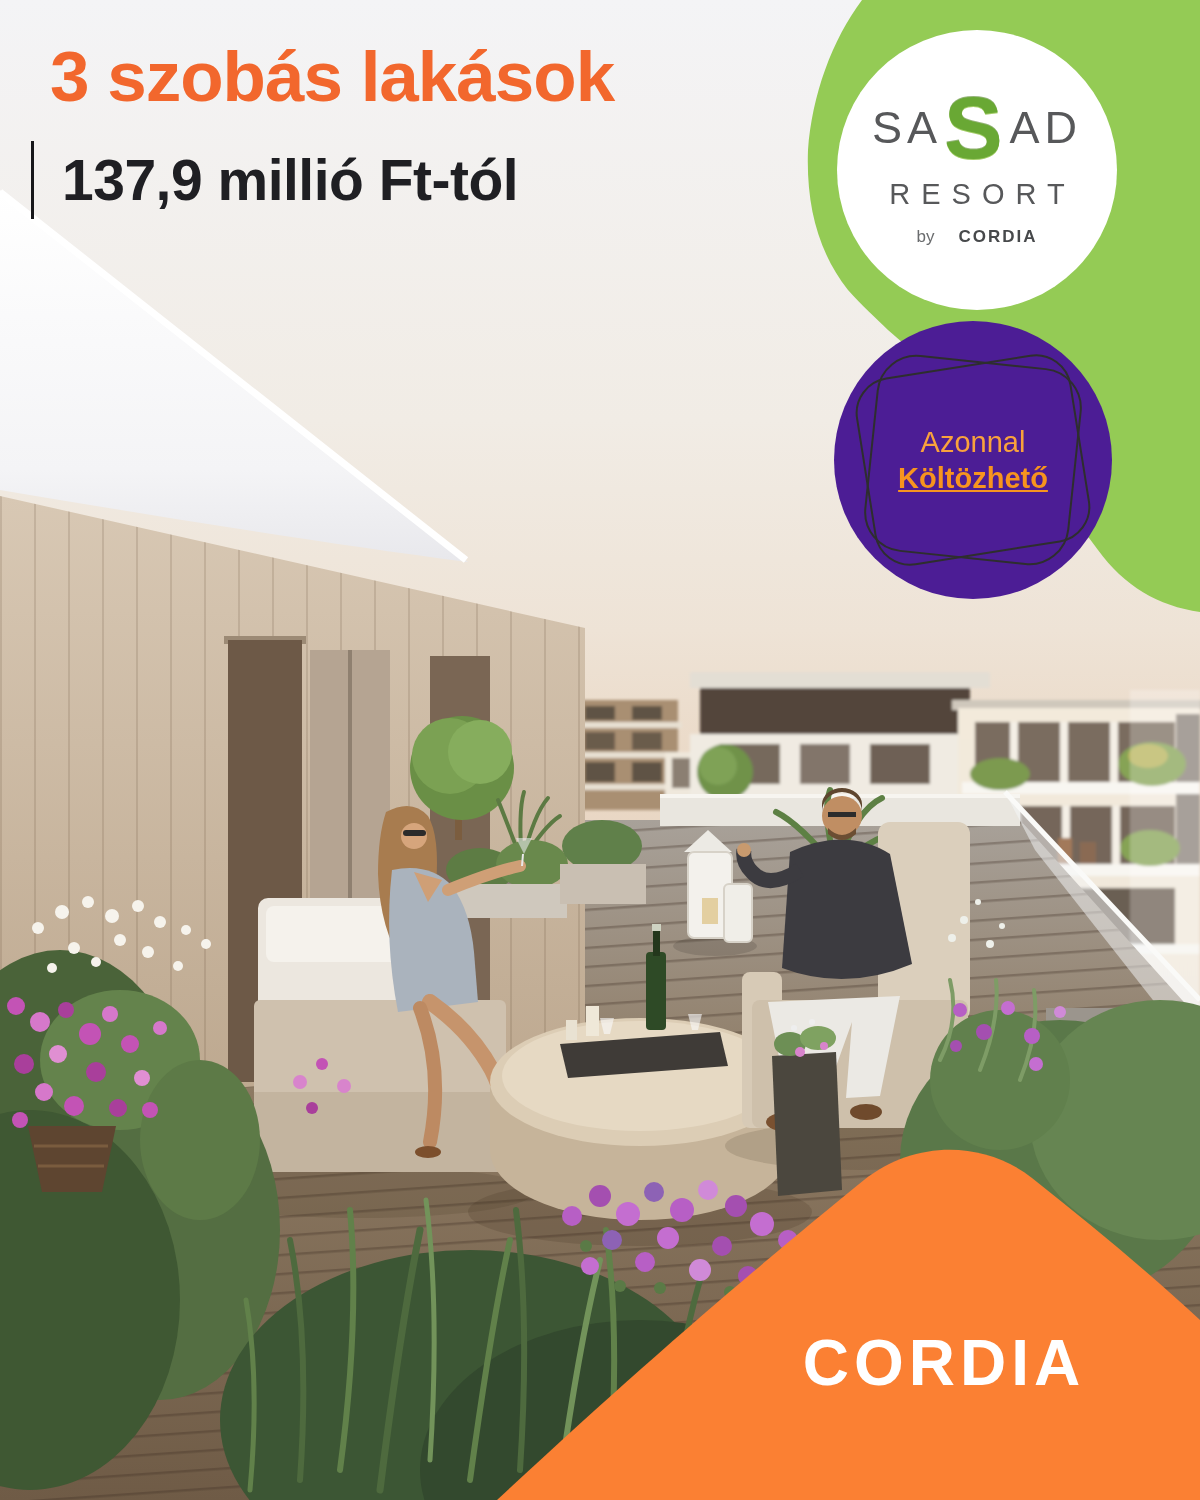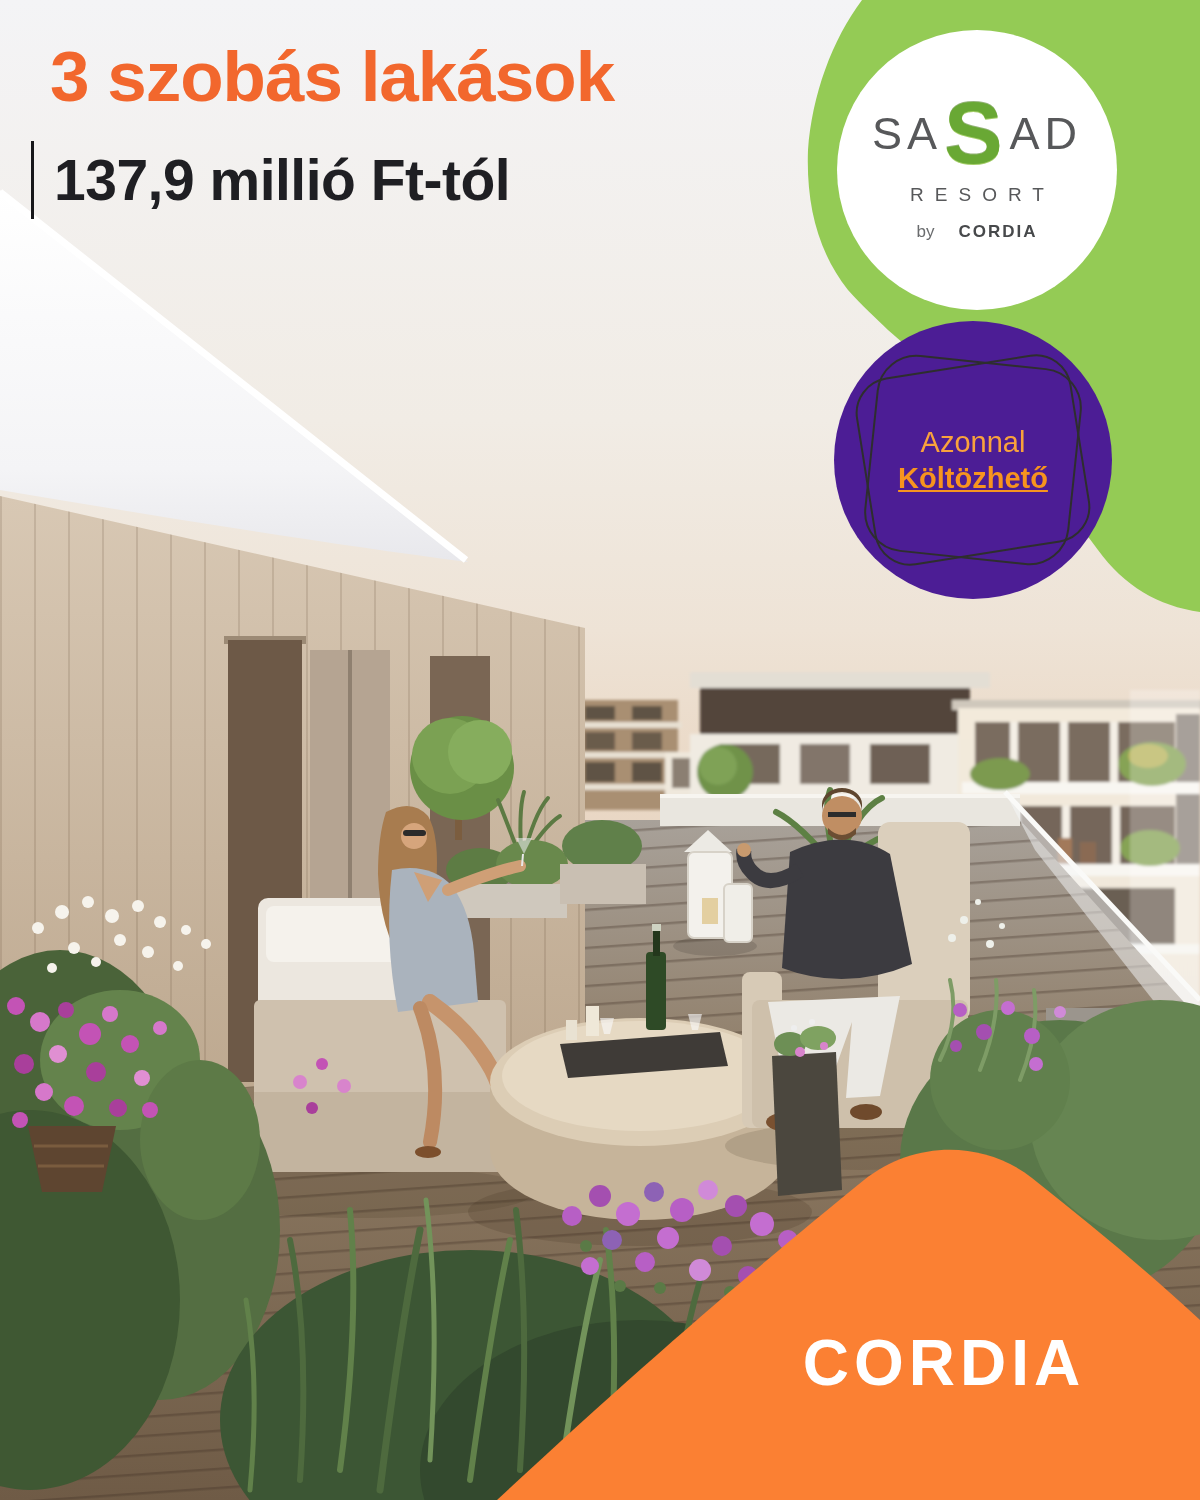--- a/index.html
+++ b/index.html
@@ -8,41 +8,41 @@
     font-family:"Liberation Sans", sans-serif;background:#f3f3f5;
   }
   .canvas svg.layer{position:absolute;left:0;top:0;width:1200px;height:1500px;display:block;}
 
   
   .headline-wrap{position:absolute;left:31px;top:40px;z-index:30;}
   .headline-wrap h1{
     margin:0 0 0 19px;font-size:71px;line-height:1.05;font-weight:700;
     letter-spacing:-1px;color:var(--headline-orange,#F2672D);
   }
-  .price-row{display:flex;align-items:center;margin-top:26px;}
+  .price-row{display:flex;align-items:center;margin-top:26px;gap:8px;}
   .price-bar{width:3px;height:78px;background:#17171a;flex:0 0 auto;}
   .price-text{
     margin-left:20px;font-size:57px;font-weight:700;letter-spacing:-0.5px;
     color:var(--price-text,#1F1F23);
   }
 
   
   .sasad-badge{
     position:absolute;left:837px;top:30px;width:280px;height:280px;border-radius:50%;
     background:#ffffff;z-index:25;display:flex;flex-direction:column;
     align-items:center;justify-content:center;text-align:center;
   }
   .sasad-line{display:flex;align-items:center;color:var(--logo-gray,#57585A);
     font-size:45px;letter-spacing:5px;font-weight:400;line-height:1;}
   .sasad-accent{
     font-size:88px;font-weight:700;line-height:0.8;margin:0 2px;
     color:var(--logo-leaf-green,#69A834);
     text-shadow:0 1px 0 rgba(140,193,66,.8), 0 -1px 0 rgba(80,130,35,.6);
   }
-  .sasad-resort{margin-top:15px;font-size:19px;letter-spacing:11px;padding-left:11px;
+  .sasad-resort{margin-top:15px;font-size:29px;letter-spacing:11px;padding-left:11px;
     color:var(--logo-gray,#57585A);font-weight:400;}
   .sasad-byline{margin-top:16px;font-size:17px;color:#4b4d4f;}
   .sasad-byline .by{font-weight:400;color:#6a6c6e;margin-right:24px;}
   .sasad-byline .brand{font-weight:700;letter-spacing:2px;color:#47494b;}
 
   
   .avail-badge{
     position:absolute;left:834px;top:321px;width:278px;height:278px;border-radius:50%;
     background:#4c1d95;z-index:25;display:flex;flex-direction:column;
     align-items:center;justify-content:center;text-align:center;

